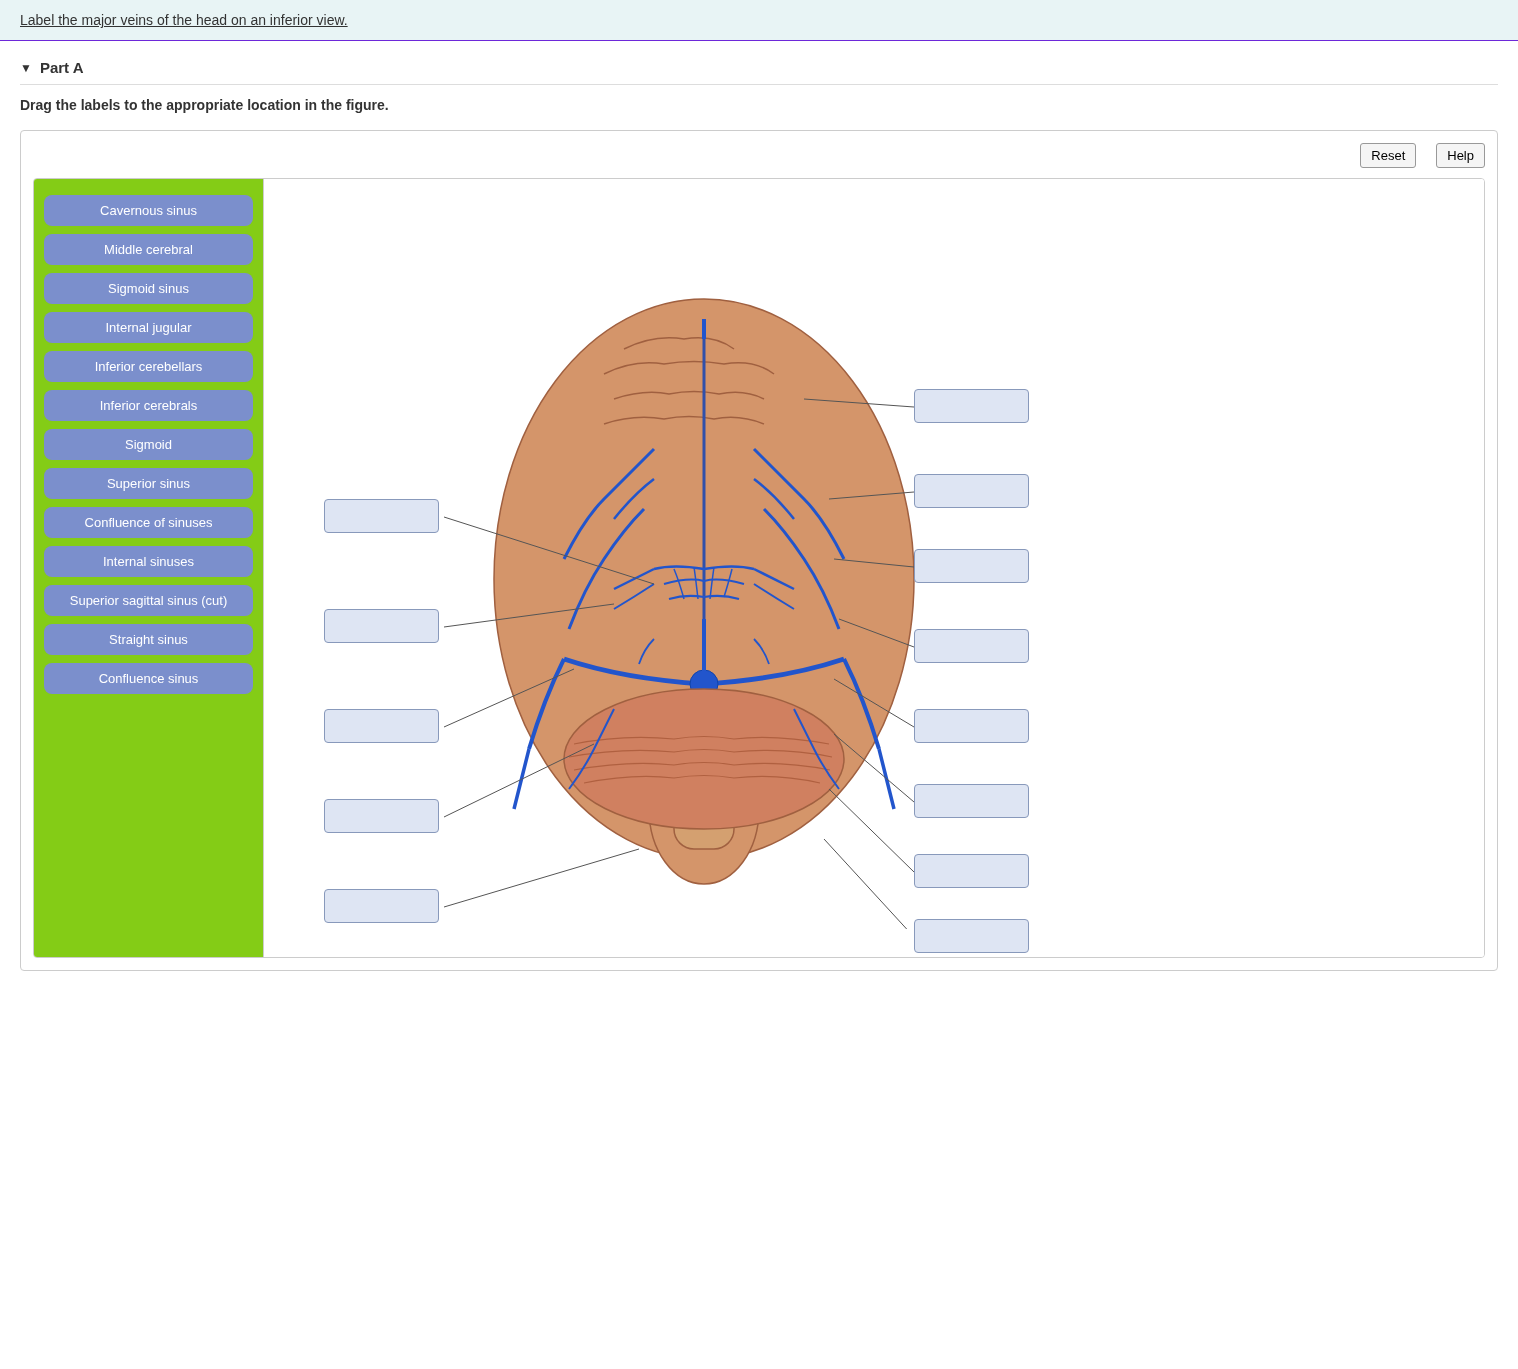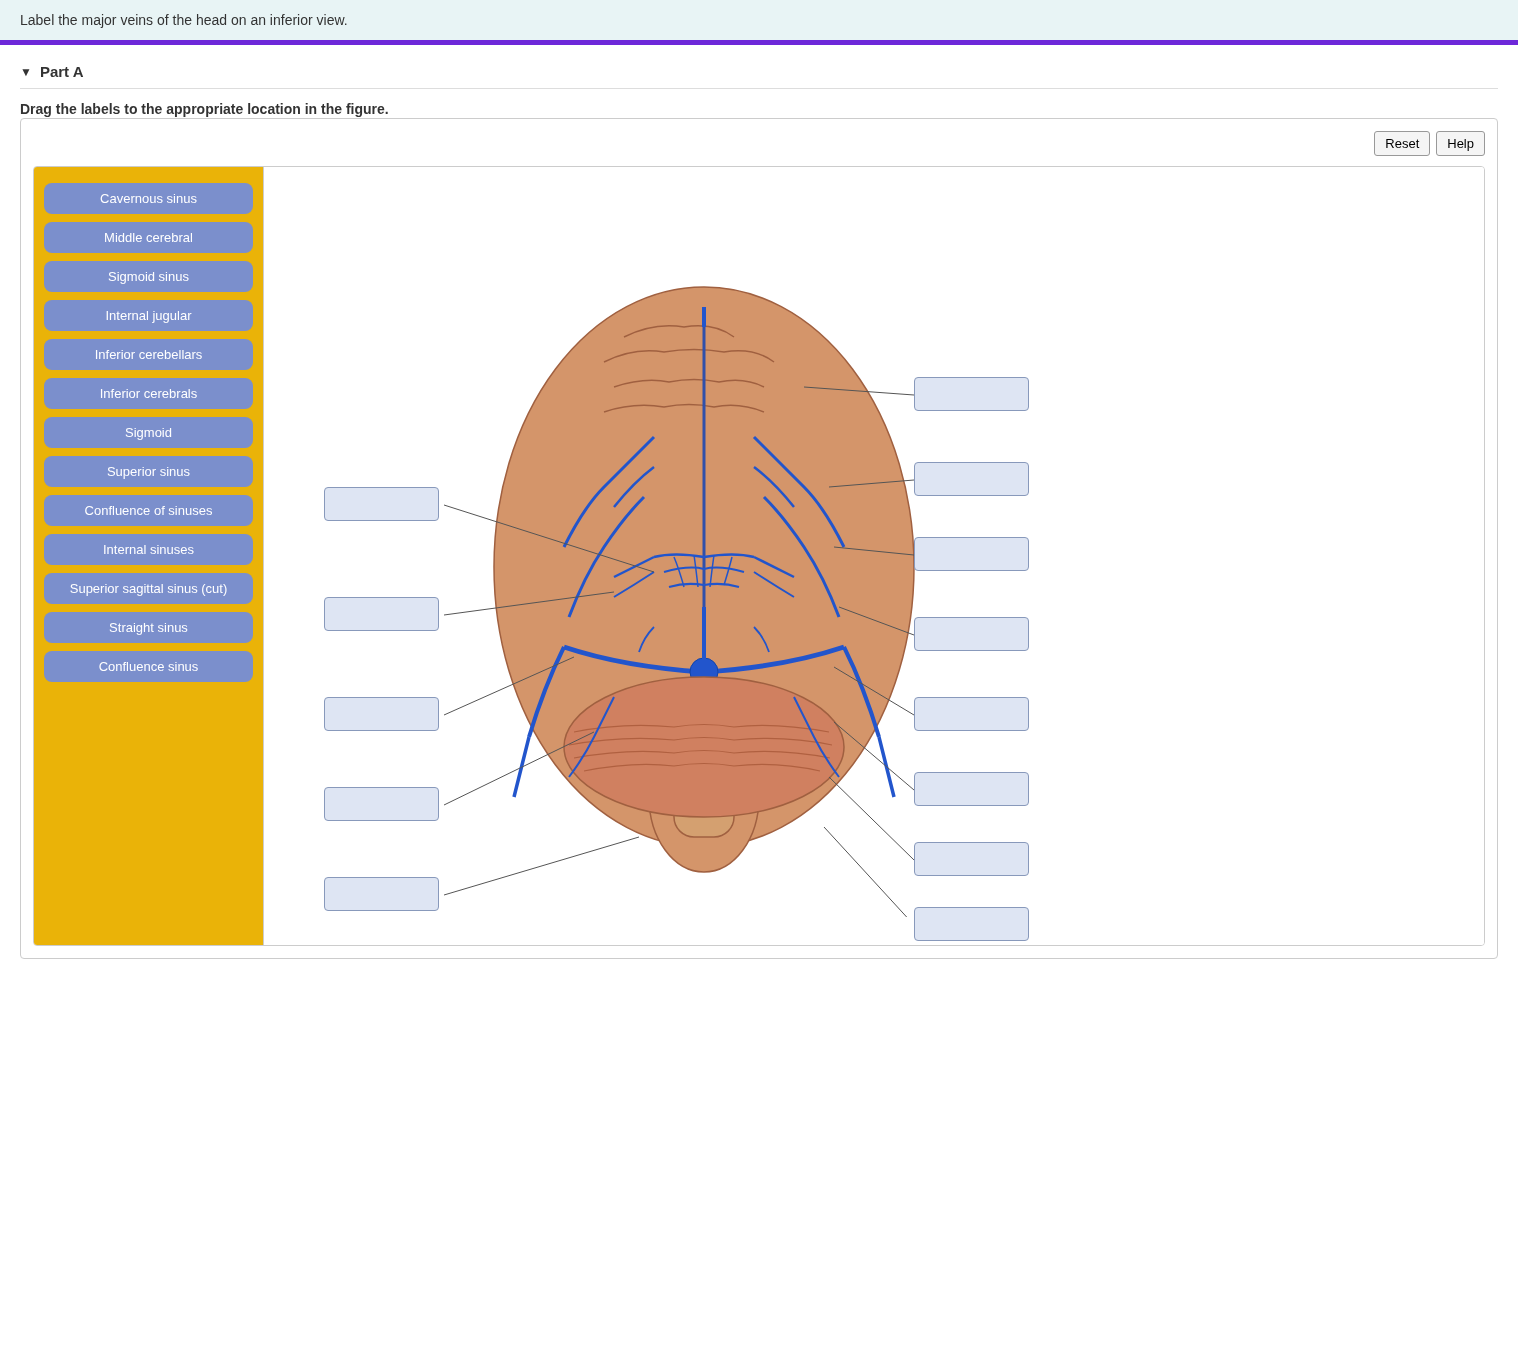--- a/index.html
+++ b/index.html
@@ -1,23 +1,24 @@
 <!DOCTYPE html>
 <html><head>
   <meta charset="utf-8">
   <style>
     * { box-sizing: border-box; margin: 0; padding: 0; }
     body { font-family: Arial, sans-serif; font-size: 14px; background: #fff; color: #333; }
 
     .top-banner {
       background: #e8f4f5;
-      border-bottom: 5px solid #6d28d9;
+      border-bottom: 1px solid #6d28d9;
       padding: 12px 20px;
       font-size: 14px;
       color: #333;
+      text-decoration: underline;
     }
 
     .part-section {
       padding: 10px 20px;
     }
 
     .part-header {
       display: flex;
       align-items: center;
       gap: 8px;
@@ -32,36 +33,36 @@
     }
 
     .part-header .part-title {
       font-weight: bold;
       font-size: 15px;
       text-align: right;
     }
 
     .drag-instruction {
       font-weight: bold;
-      margin-bottom: 1px;
+      margin-bottom: 17px;
       font-size: 14px;
     }
 
     .exercise-container {
       border: 1px solid #ccc;
       border-radius: 4px;
       padding: 12px;
       background: #fff;
       position: relative;
     }
 
     .toolbar {
       display: flex;
       justify-content: flex-end;
-      gap: 6px;
+      gap: 20px;
       margin-bottom: 10px;
     }
 
     .toolbar button {
       border: 1px solid #999;
       background: #f5f5f5;
       padding: 4px 10px;
       cursor: pointer;
       font-size: 13px;
       border-radius: 3px;
@@ -77,21 +78,21 @@
 
     
     .labels-panel {
       width: 230px;
       min-width: 230px;
       border-right: 1px solid #ccc;
       padding: 16px 10px;
       display: flex;
       flex-direction: column;
       gap: 8px;
-      background: #eab308;
+      background: #84cc16;
     }
 
     .drag-label {
       background: #7b8fcc;
       color: #fff;
       border-radius: 8px;
       padding: 8px 10px;
       text-align: center;
       cursor: grab;
       font-size: 13px;

